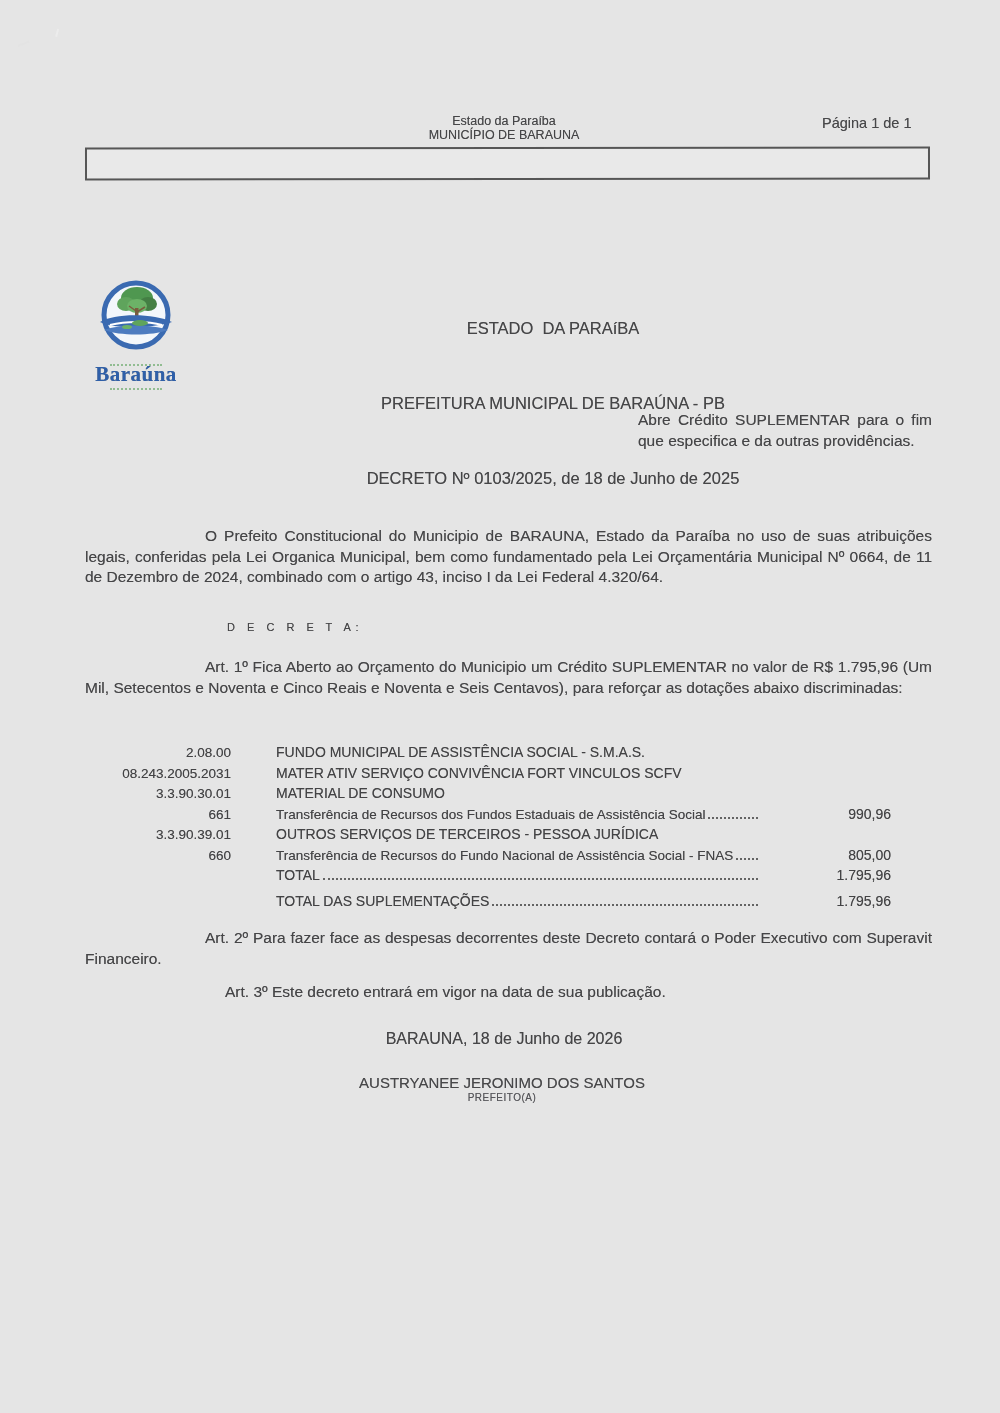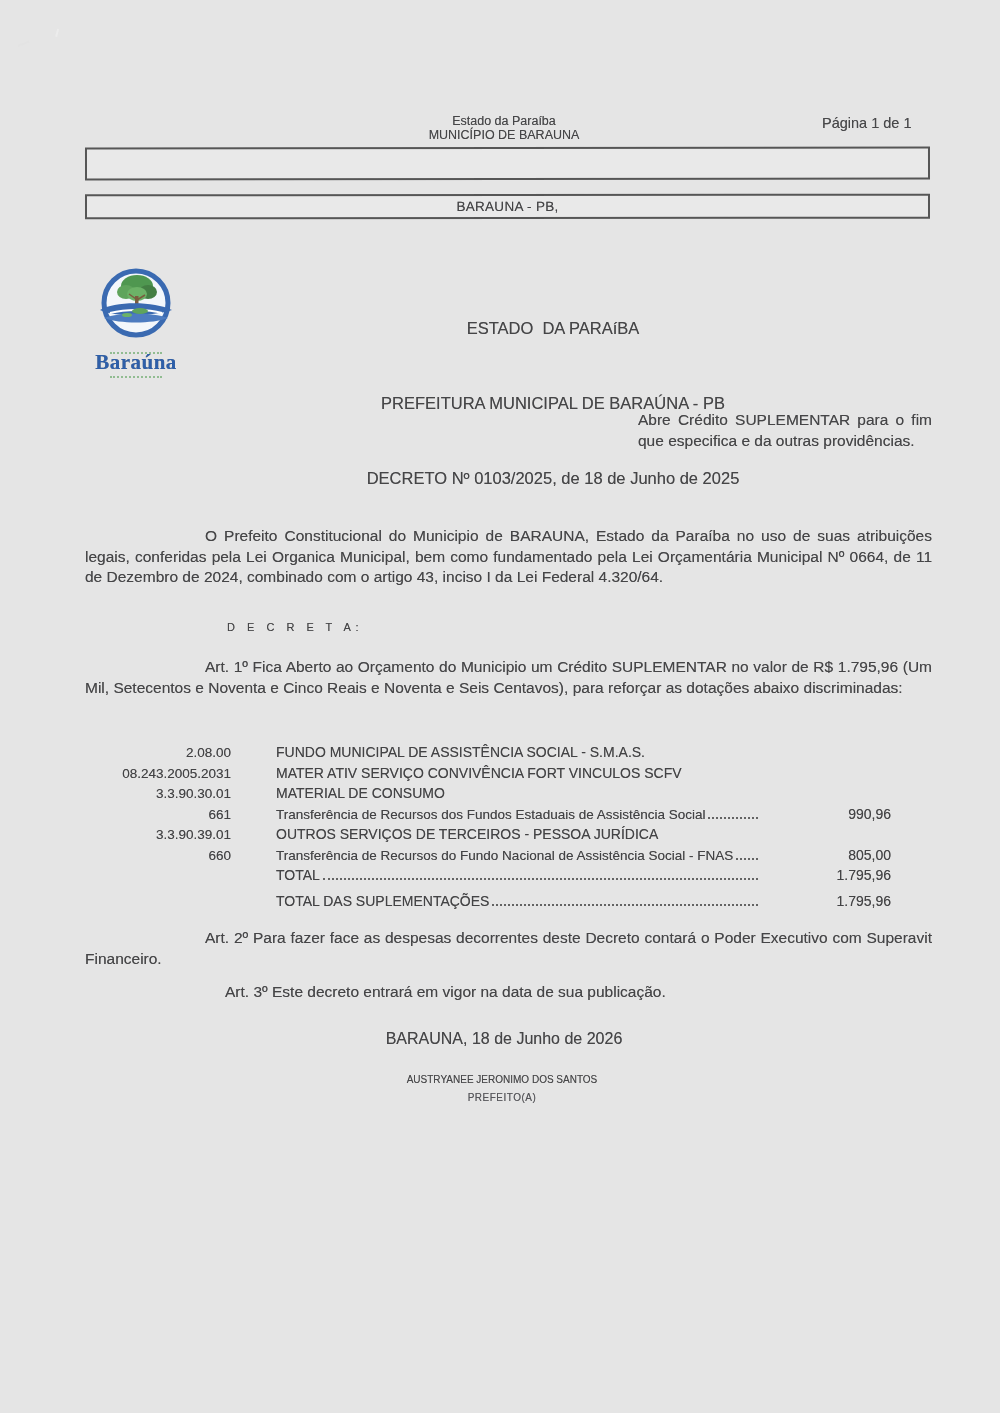--- a/index.html
+++ b/index.html
@@ -21,21 +21,21 @@
   .page-indicator { position:absolute; left:822px; top:115px; font-size:14.5px; color:#48484a; }
 
   
   .banner { position:absolute; left:85px; width:845px; background:#e9e9e9;
     border:2px solid #565656; box-sizing:border-box; }
   .banner1 { top:147px; height:33px; transform:rotate(-.08deg); }
   .banner2 { top:194px; height:25px; transform:rotate(-.05deg);
     text-align:center; font-size:13.5px; line-height:21px; color:#434345; letter-spacing:.3px; }
 
   
-  .logo { position:absolute; left:90px; top:266px; width:92px; text-align:center; }
+  .logo { position:absolute; left:90px; top:278px; width:92px; text-align:center; }
   .logo-fineprint { height:3px; width:52px; margin:1px auto 0;
     border-bottom:2px dotted #7db27d; opacity:.8; }
   .logo-name { font-family:"Liberation Serif", serif; font-weight:bold;
     color:#2e5fa9; font-size:21px; line-height:20px; letter-spacing:.5px; margin-top:-2px; }
 
   
   .title { position:absolute; left:178px; top:266px; width:750px; text-align:center;
     font-size:16.5px; line-height:25px; color:#454547; white-space:pre-wrap; }
 
   
@@ -61,40 +61,39 @@
   .tcode { width:146px; text-align:right; font-size:13.5px; flex:none; }
   .tdesc { flex:1; margin-left:18px; display:flex; align-items:baseline; min-width:0; }
   .tdesc .dtext { font-size:14px; white-space:nowrap; }
   .tdesc.small .dtext { font-size:13.5px; }
   .leader { flex:1; border-bottom:2px dotted #636363; margin:0 6px 3px 3px; min-width:8px; }
   .tval { width:100px; text-align:right; font-size:14px; flex:none; }
 
   .dateline { position:absolute; left:8px; right:0; top:1030px; text-align:center;
     font-size:16px; color:#454547; }
   .sig-name { position:absolute; left:4px; right:0; top:1074px; text-align:center;
-    font-size:10px; color:#48484a; }
+    font-size:15px; color:#48484a; }
   .sig-role { position:absolute; left:4px; right:0; top:1092px; text-align:center;
     font-size:10px; color:#55555a; letter-spacing:.5px; }
 </style>
 </head>
 <body>
 
 <div class="page">
 
   <div class="artifact a1"></div>
   <div class="artifact a2"></div>
 
   <div class="hdr-center">
     <div>Estado da Paraíba</div>
     <div>MUNICÍPIO DE BARAUNA</div>
   </div>
   <div class="page-indicator">Página 1 de 1</div>
 
   <div class="banner banner1"></div>
-  <div class="banner banner2">BARAUNA - PB,</div>
 
   <div class="logo">
     <svg width="80" height="78" viewBox="0 0 80 78">
       <circle cx="40" cy="37" r="32" fill="#f3f7fb" stroke="#3a6ab1" stroke-width="5"></circle>
       <ellipse cx="41" cy="20" rx="16" ry="11" fill="#4f9750"></ellipse>
       <ellipse cx="30" cy="26" rx="9" ry="7" fill="#5fa45c"></ellipse>
       <ellipse cx="52" cy="26" rx="9" ry="7" fill="#447f44"></ellipse>
       <ellipse cx="41" cy="28" rx="10" ry="7" fill="#6cb267"></ellipse>
       <rect x="39" y="30" width="3.5" height="13" fill="#7a5c3e"></rect>
       <path d="M40 33 L33 28 M41 34 L49 29" stroke="#7a5c3e" stroke-width="1.5" fill="none"></path>

